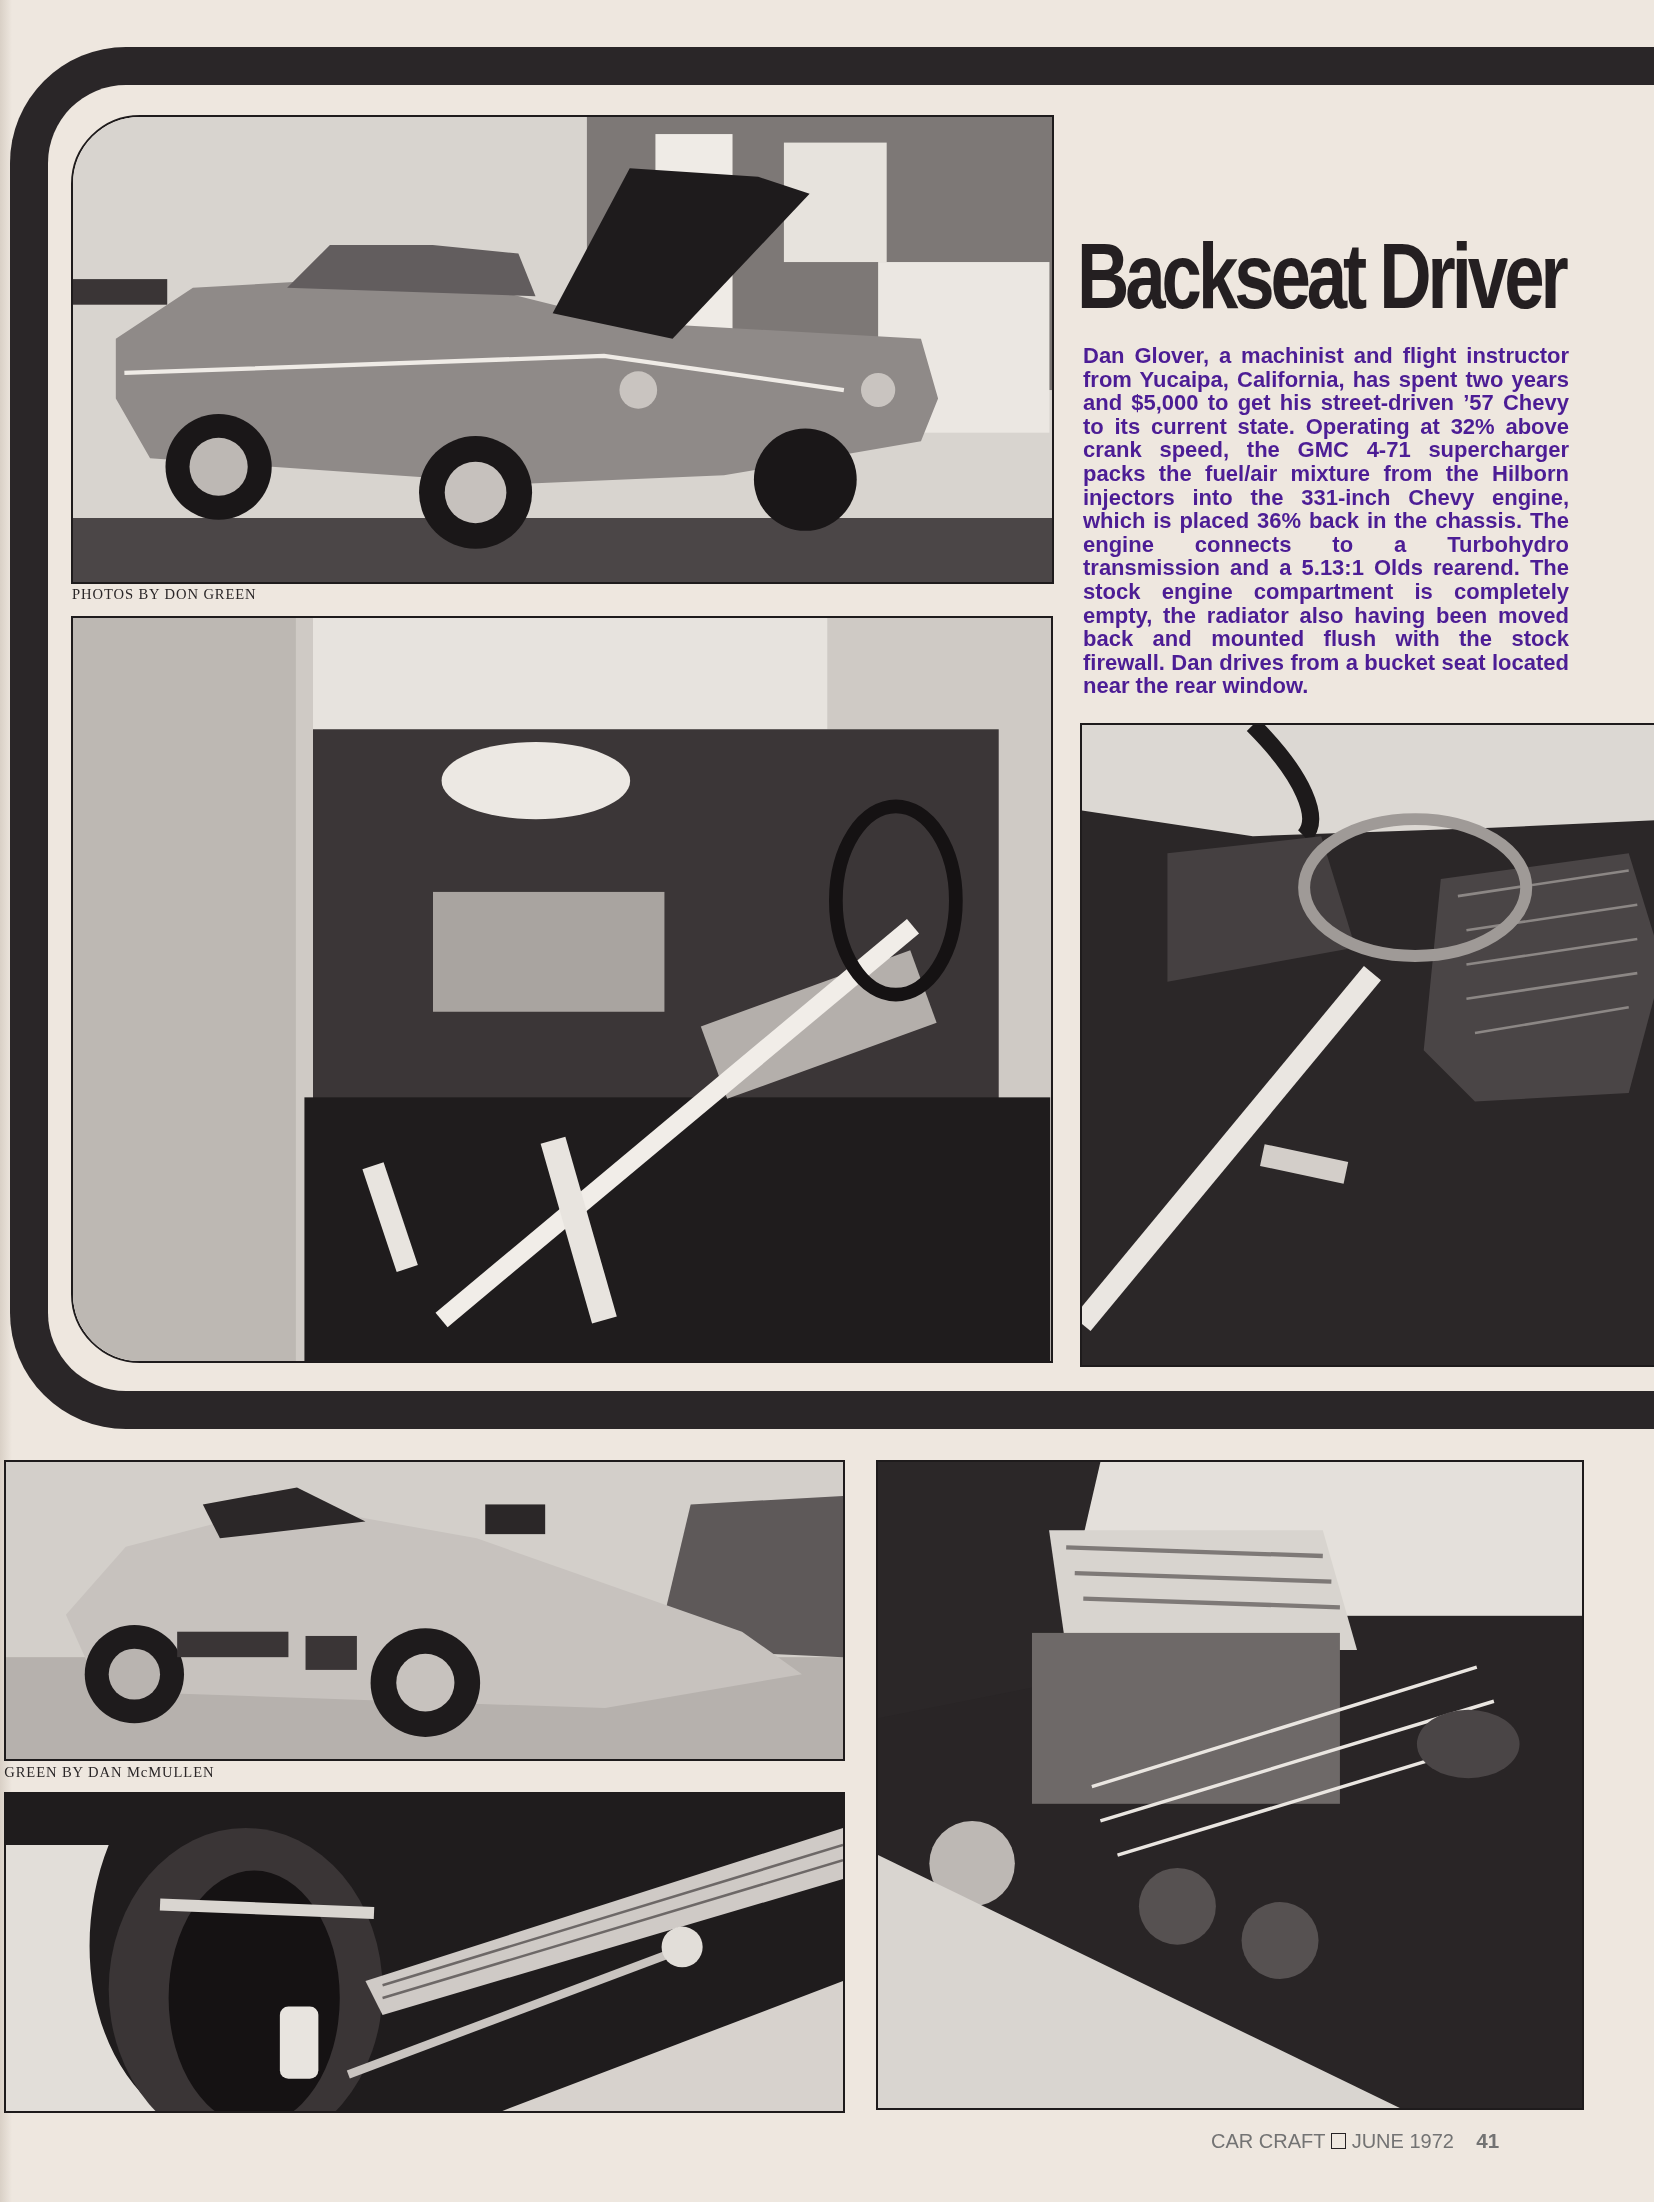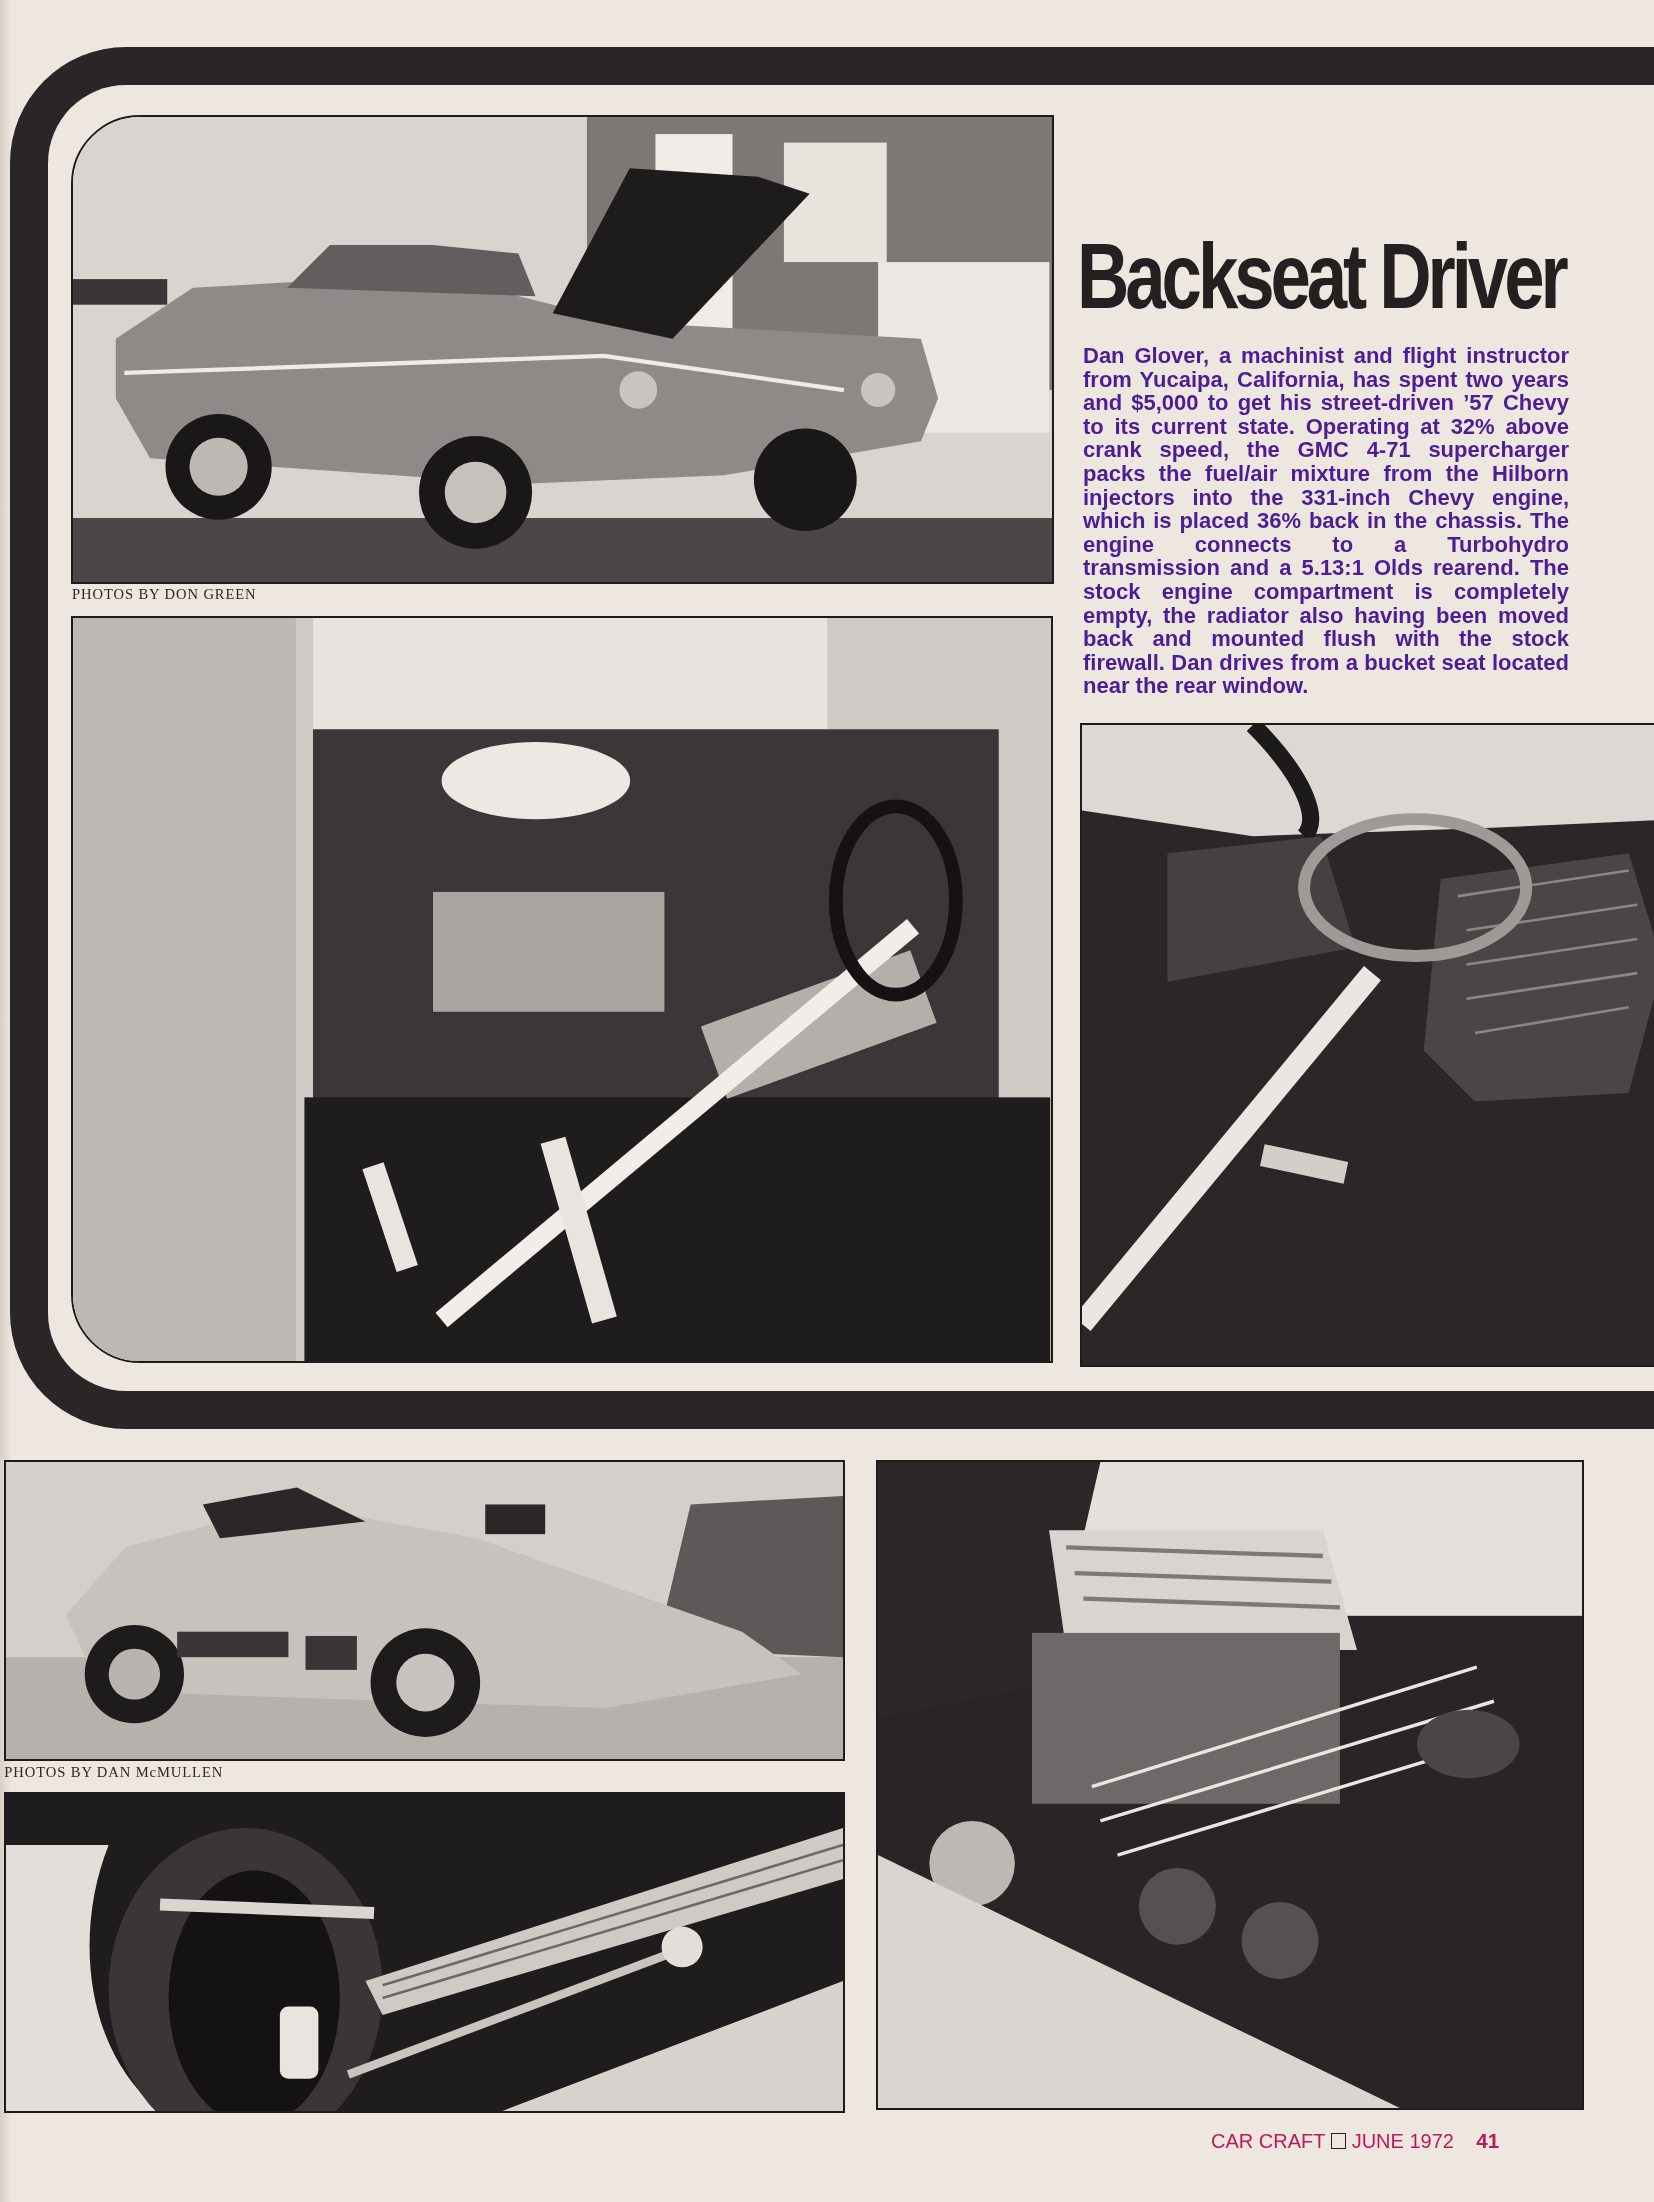--- a/index.html
+++ b/index.html
@@ -36,21 +36,21 @@
     white-space:nowrap;
   }
   .body-text {
     position:absolute; left:1083px; top:344px; width:486px;
     font-family:"Liberation Sans", sans-serif; font-weight:bold;
     font-size:22px; line-height:23.6px; color:#4c1d95;
     text-align:justify;
   }
   .footer {
     position:absolute; top:2129px; left:1211px;
-    font-size:20px; color:#be185d; white-space:nowrap;text-align:center;
+    font-size:20px; color:#737373; white-space:nowrap;text-align:center;
   }
   .footer .box {
     display:inline-block; width:13.8px; height:13.8px; border:1.7px solid #262224;
     vertical-align:-0.9px; margin:0 5.2px;
   }
   .footer .page-num { font-weight:bold; margin-left:22.4px; font-size:20.6px; }
 </style>
 </head>
 <body>
 
@@ -125,21 +125,21 @@
     <path d="M230 50 L340 30 L420 70 L250 90 Z" fill="#2b2728"></path>
     <rect x="560" y="50" width="70" height="35" fill="#2b2728"></rect>
     <circle cx="150" cy="250" r="58" fill="#1e1b1c"></circle>
       <circle cx="150" cy="250" r="30" fill="#b9b4b0"></circle>
     <circle cx="490" cy="260" r="64" fill="#1e1b1c"></circle>
       <circle cx="490" cy="260" r="34" fill="#c7c2be"></circle>
     <rect x="200" y="200" width="130" height="30" fill="#3a3536"></rect>
     <rect x="350" y="205" width="60" height="40" fill="#3a3536"></rect>
   </svg>
 </div>
-<div class="caption" style="left:4.3px; top:1764px;">PHOTOS BY DAN McMULLEN</div>
+<div class="caption" style="left:4.3px; top:1764px;">GREEN BY DAN McMULLEN</div>
 
 <div class="photo" style="left:4.3px; top:1792px; width:841px; height:321px;">
   <svg viewBox="0 0 978 373" preserveAspectRatio="none">
     <rect width="978" height="373" fill="#1f1c1d"></rect>
     <path d="M0 60 L120 60 C80 160 90 300 180 373 L0 373 Z" fill="#e2ded9"></path>
     <ellipse cx="280" cy="230" rx="160" ry="190" fill="#3a3536"></ellipse>
     <ellipse cx="290" cy="240" rx="100" ry="150" fill="#151213"></ellipse>
     <path d="M420 220 L978 40 L978 100 L440 260 Z" fill="#cfcac6"></path>
     <path d="M440 225 L978 60 M440 240 L978 78" stroke="#6d6867" stroke-width="3"></path>
     <line x1="180" y1="130" x2="430" y2="140" stroke="#d9d5d0" stroke-width="14"></line>

